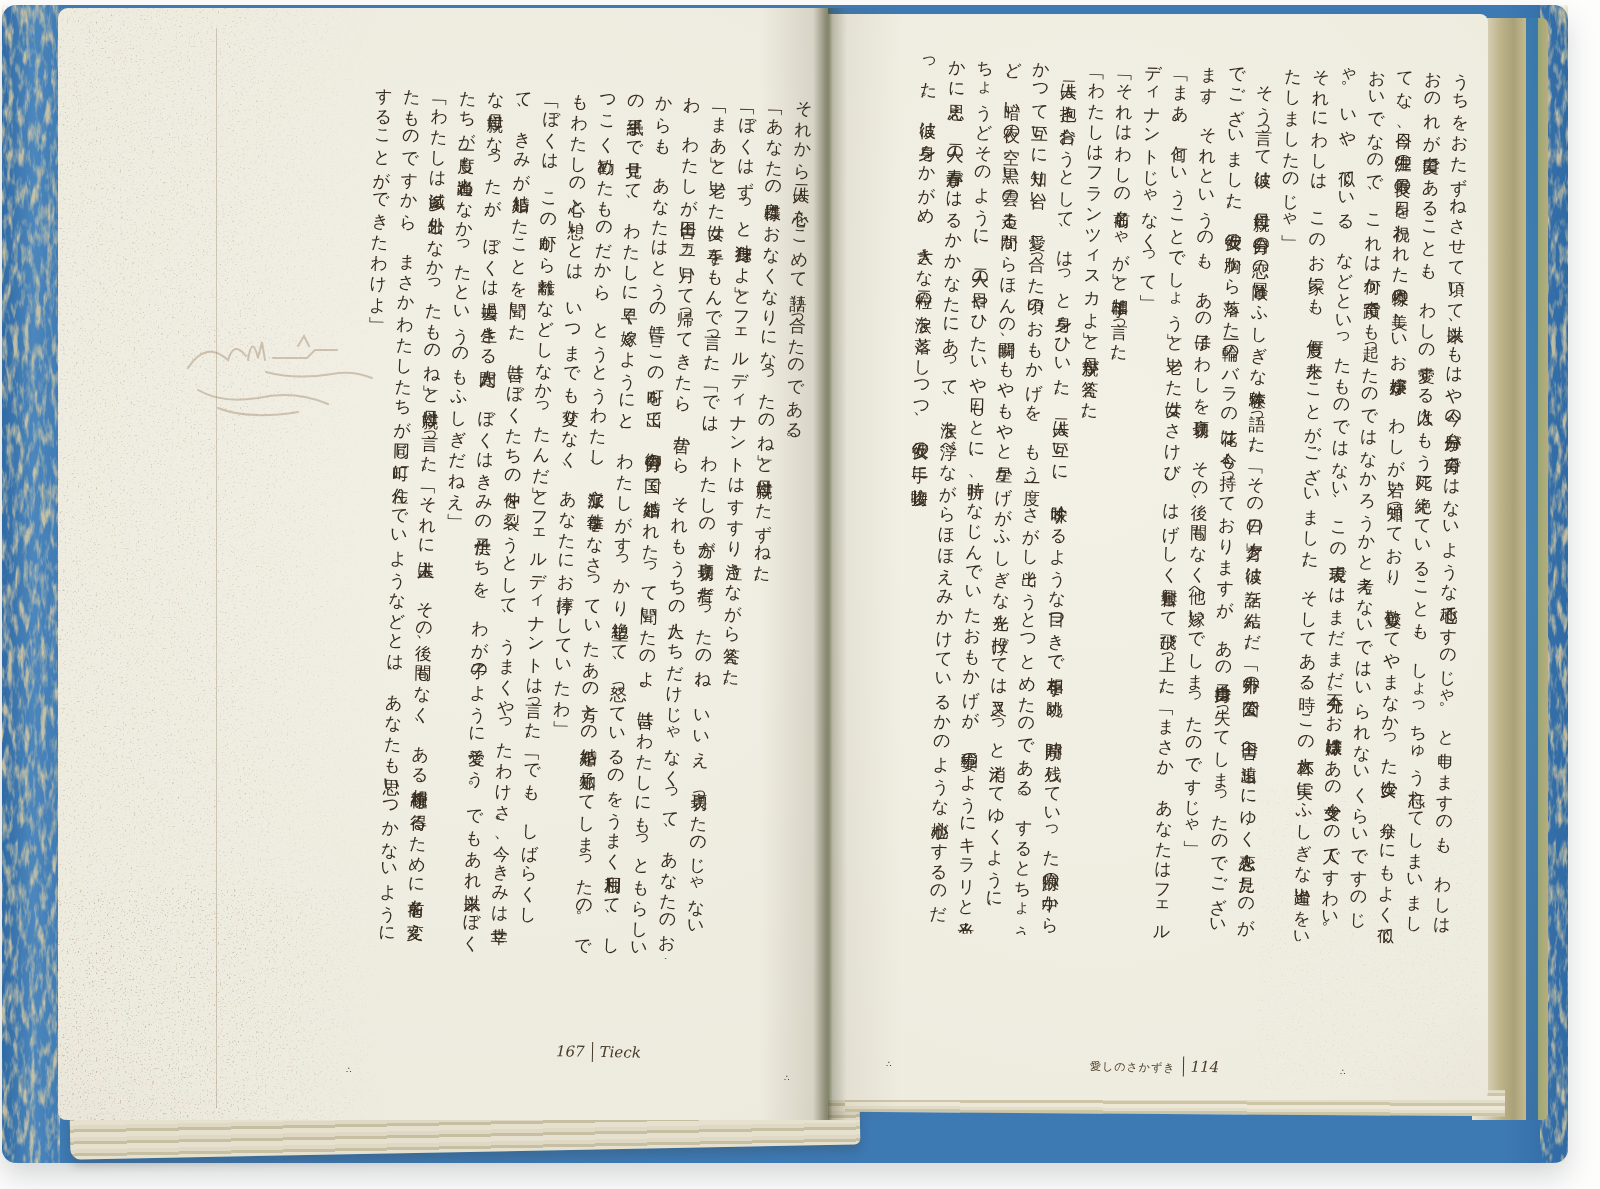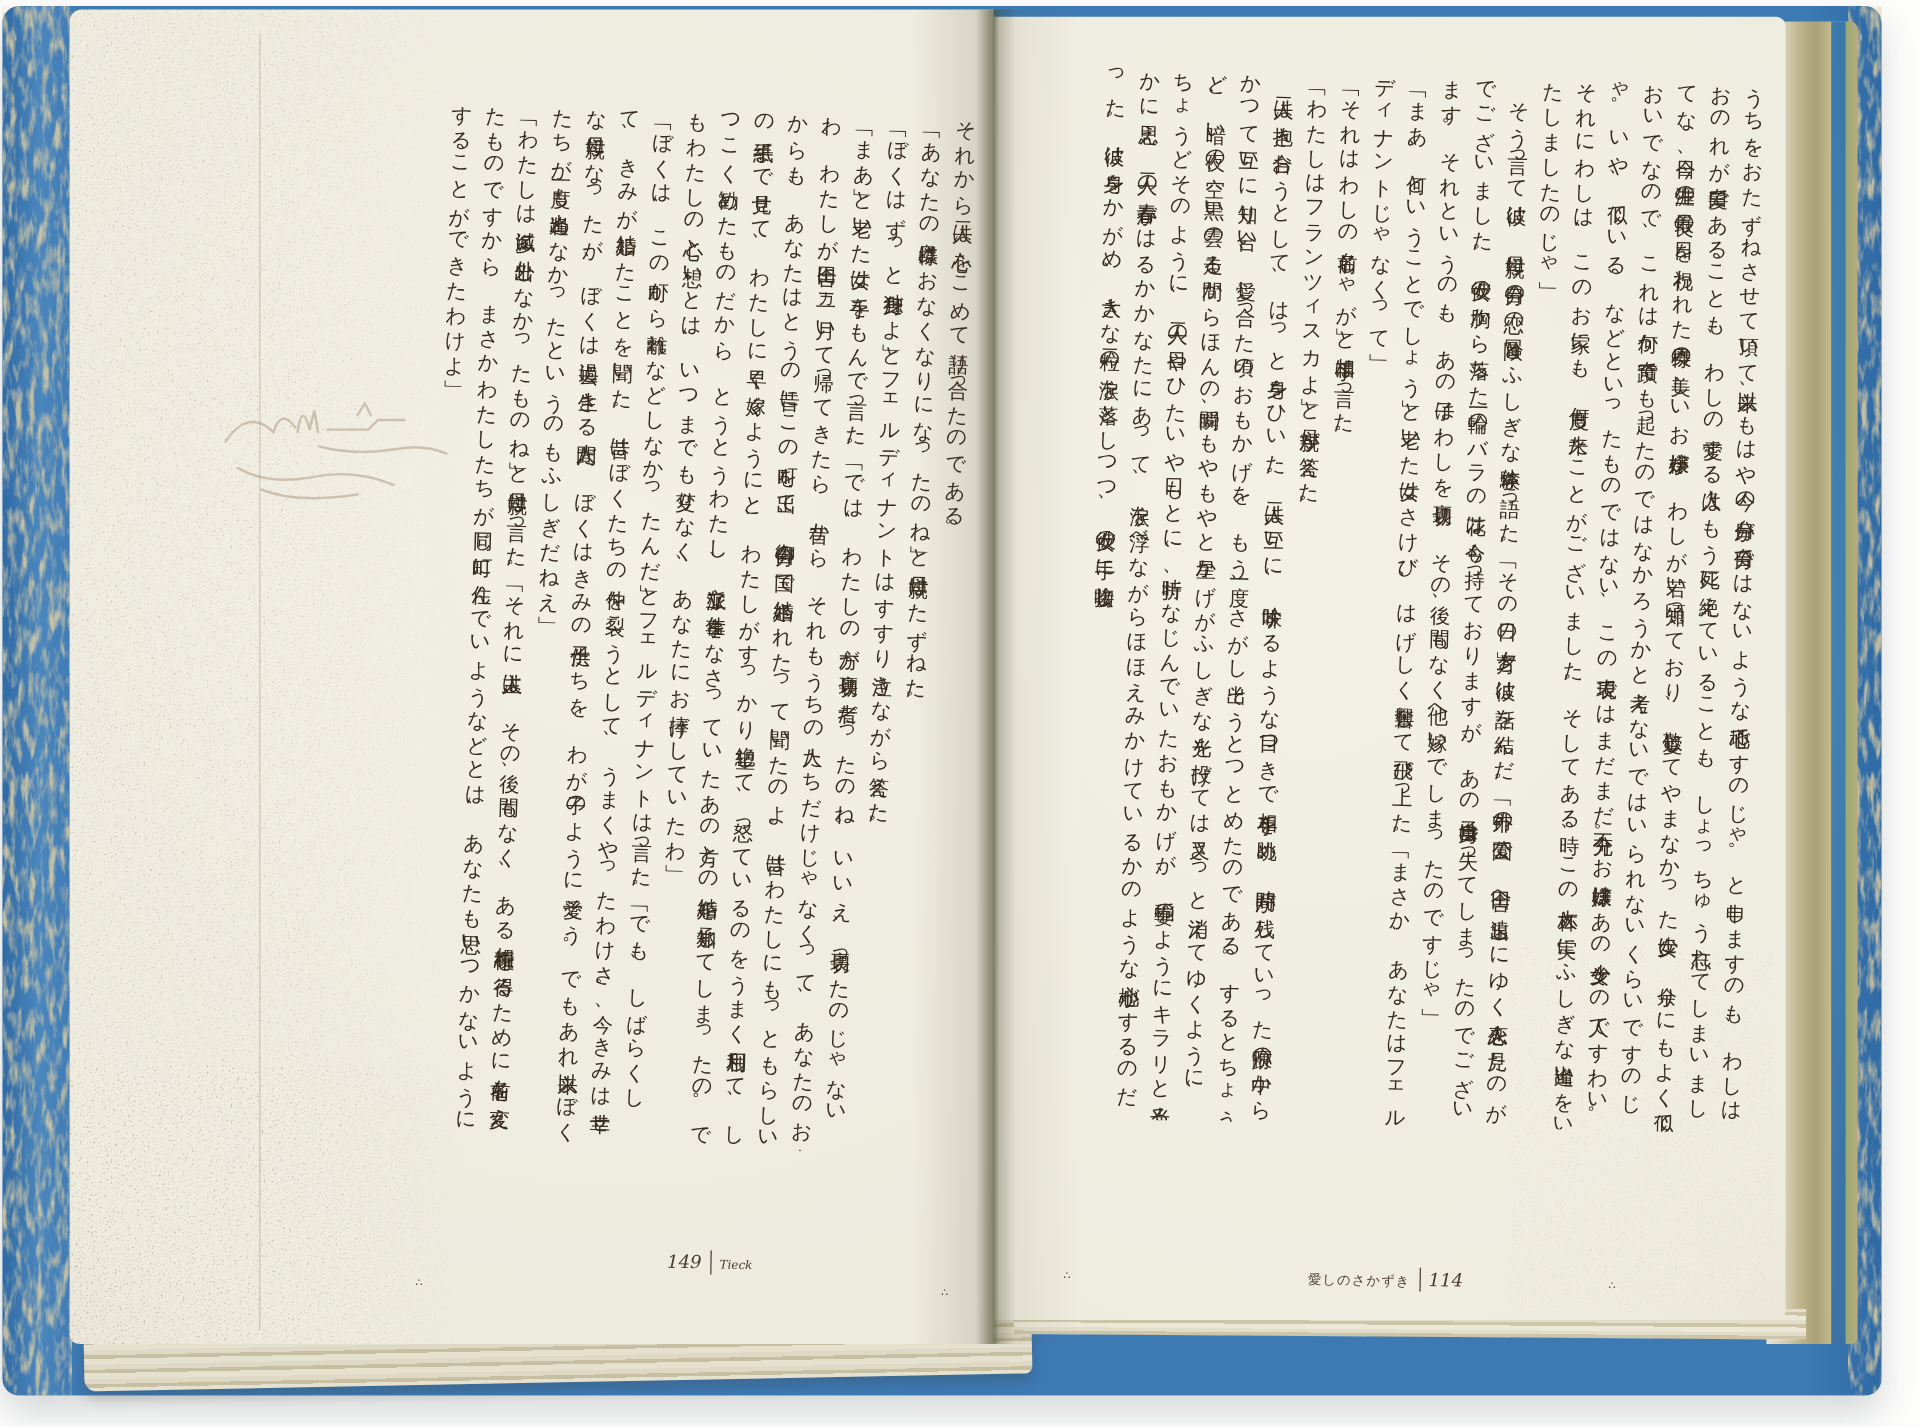--- a/index.html
+++ b/index.html
@@ -41,21 +41,21 @@
          font-family:"DejaVu Sans",sans-serif;}
   .vtext p{margin:0;padding:0;text-indent:1em;}
   .vtext p:first-child{text-indent:0;}
   .text-right{left:42px;top:40px;width:596px;height:884px;transform:rotate(1.3deg);}
   .text-left{left:282px;top:74px;width:466px;height:874px;transform:rotate(1.7deg);}
 
   
   .footer{position:absolute;color:#473a26;white-space:nowrap;}
   .footer .num{font-family:"DejaVu Serif",serif;font-style:italic;font-size:15px;}
   .footer .bar{display:inline-block;width:1px;height:20px;background:#473a26;margin:0 7px;vertical-align:-5px;}
-  .footer .lat{font-family:"DejaVu Serif",serif;font-style:italic;font-size:10px;}
+  .footer .lat{font-family:"DejaVu Serif",serif;font-style:italic;font-size:15px;}
   .footer .jp{font-size:11px;letter-spacing:1px;}
   .footer-left{left:498px;top:1034px;transform:rotate(1deg);}
   .footer-right{left:262px;top:1042px;transform:rotate(1deg);}
   .ornament{position:absolute;color:#3a2f1e;font-size:10px;transform:scale(.9);}
 
   
   .illus{position:absolute;left:120px;top:290px;opacity:.55;}
 </style>
 </head>
 <body>
@@ -120,21 +120,21 @@
     <div class="vtext text-left">
         <p>それから二人は心をこめて語り合ったのである。</p>
         <p>「あなたの奥様はおなくなりになったのね」と母親はたずねた。</p>
         <p>「ぼくはずっと独身だよ」とフェルディナントはすすり泣きながら答えた。</p>
         <p>「まあ」と老いた女は手をもんで言った。「では、わたしの方が裏切り者だったのね。いいえ、裏切ったのじゃないわ。わたしが田舎に二ヵ月いて帰ってきたら、昔から、それもうちの人たちだけじゃなくって、あなたのお友達からも、あなたはとうの昔にこの町を出て、御自分の国で結婚されたって聞いたのよ。昔はわたしにもっともらしい証拠の手紙まで見せて、わたしに早く嫁ぐようにと、わたしがすっかり絶望して、怒っているのをうまく利用して、しつこく勧めたものだから、とうとうわたし、立派な仕事をなさっていたあの方との結婚を承知してしまったの。でもわたしの心と想いとは、いつまでも変りなく、あなたにお捧げしていたわ」</p>
         <p>「ぼくは、この町から離れなどしなかったんだ」とフェルディナントは言った。「でも、しばらくして、きみが結婚したことを聞いた。昔はぼくたちの仲を裂こうとして、うまくやったわけさ。今、きみは幸せな母親になったが、ぼくは過去に生きる人間だ。ぼくはきみの子供たちを、わが子のように愛そう。でもあれ以来、ぼくたちが一度も出逢わなかったというのもふしぎだねえ」</p>
         <p>「わたしは滅多に外出しなかったものね」と母親は言った。「それに主人は、その後、間もなく、ある相続権を得るために名前を変えたものですから、まさかわたしたちが同じ町に住んでいようなどとは、あなたも思いつかないようにすることができたわけよ」</p>
       </div>
 
     <div class="footer footer-left">
-      <span class="num">149</span><span class="bar"></span><span class="lat">Tieck</span>
+      <span class="num">167</span><span class="bar"></span><span class="lat">Tieck</span>
     </div>
 
     <span class="ornament" style="left:288px;top:1056px;">∴</span>
     <span class="ornament" style="left:726px;top:1064px;">∴</span>
   </div>
 
   <div class="page page-right">
 
     <svg style="position:absolute;right:10px;bottom:10px;" width="220" height="300">
       <rect width="220" height="300" filter="url(#spk)" opacity="0.35"></rect>

